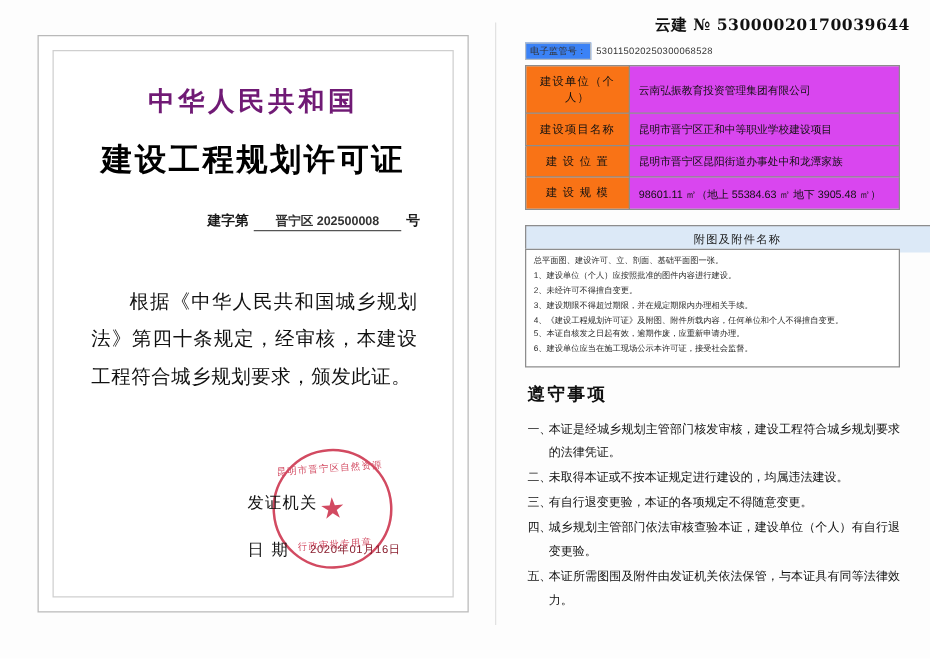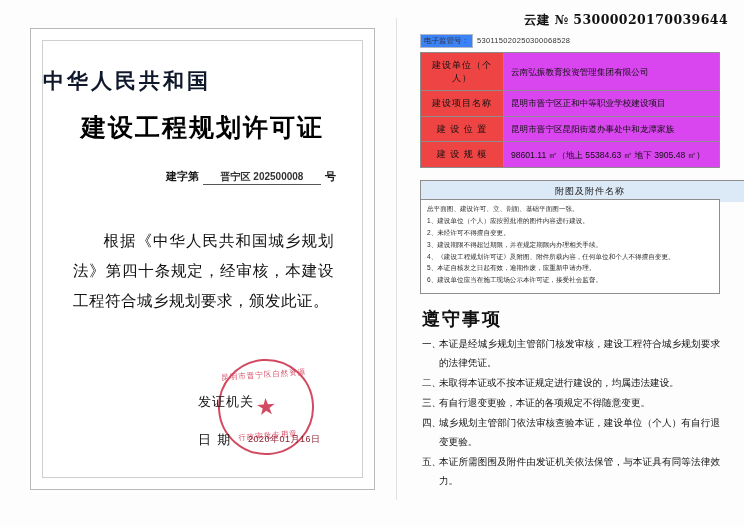--- a/index.html
+++ b/index.html
@@ -39,25 +39,26 @@
     right: 11px;
     bottom: 11px;
     border: 1px solid #cfcfcf;
     box-sizing: border-box;
   }
   .cert-nation {
     position: absolute;
     top: 26px;
     left: 0;
     right: 0;
+    text-align: center;
     font-family: "DejaVu Serif", serif;
     font-size: 21px;
     font-weight: bold;
     letter-spacing: 3px;
-    color: #0f172a;
+    color: #701a75;
   }
   .cert-title {
     position: absolute;
     top: 70px;
     left: 0;
     right: 0;
     text-align: center;
     font-family: "DejaVu Serif", serif;
     font-size: 25px;
     font-weight: bold;
@@ -213,21 +214,21 @@
   .info-table td {
     border: 1px solid #8d8d8d;
     font-size: 8.6px;
     padding: 6px 4px;
     color: #111;
     line-height: 1.4;
     vertical-align: middle;
   }
   .info-table td.key {
     width: 74px;
-    background: #ef4444;
+    background: #f97316;
     text-align: center;
     letter-spacing: 1px;
     font-size: 9px;
   }
   .info-table td.val {
     background: #d946ef;
     padding-left: 7px;
   }
 
   .attach-head {
@@ -258,21 +259,21 @@
     line-height: 1.65;
     color: #2a2a2a;
     overflow: hidden;
   }
   .attach-body p { margin: 0 0 1px 0; }
 
   .obey-title {
     position: absolute;
     top: 295px;
     left: 14px;
-    font-size: 18px;
+    font-size: 14px;
     font-weight: bold;
     font-family: Liberation Mono, monospace;
     letter-spacing: 2px;
     color: #111;
   }
   .obey-list {
     position: absolute;
     top: 322px;
     left: 14px;
     width: 298px;

